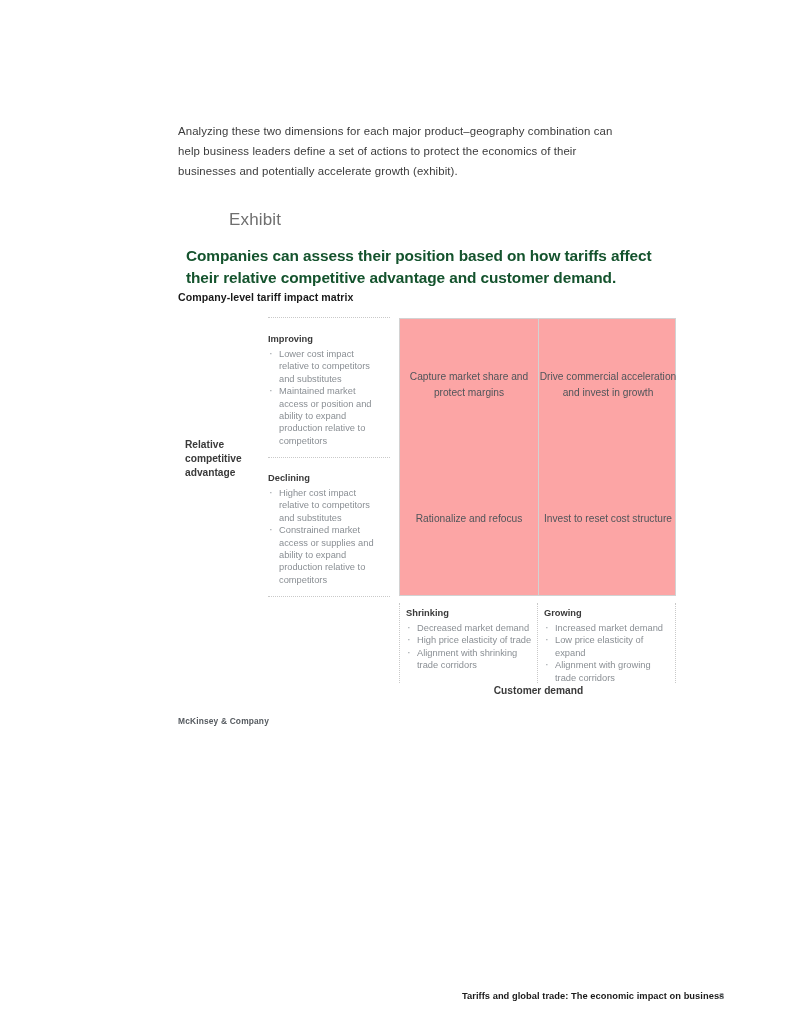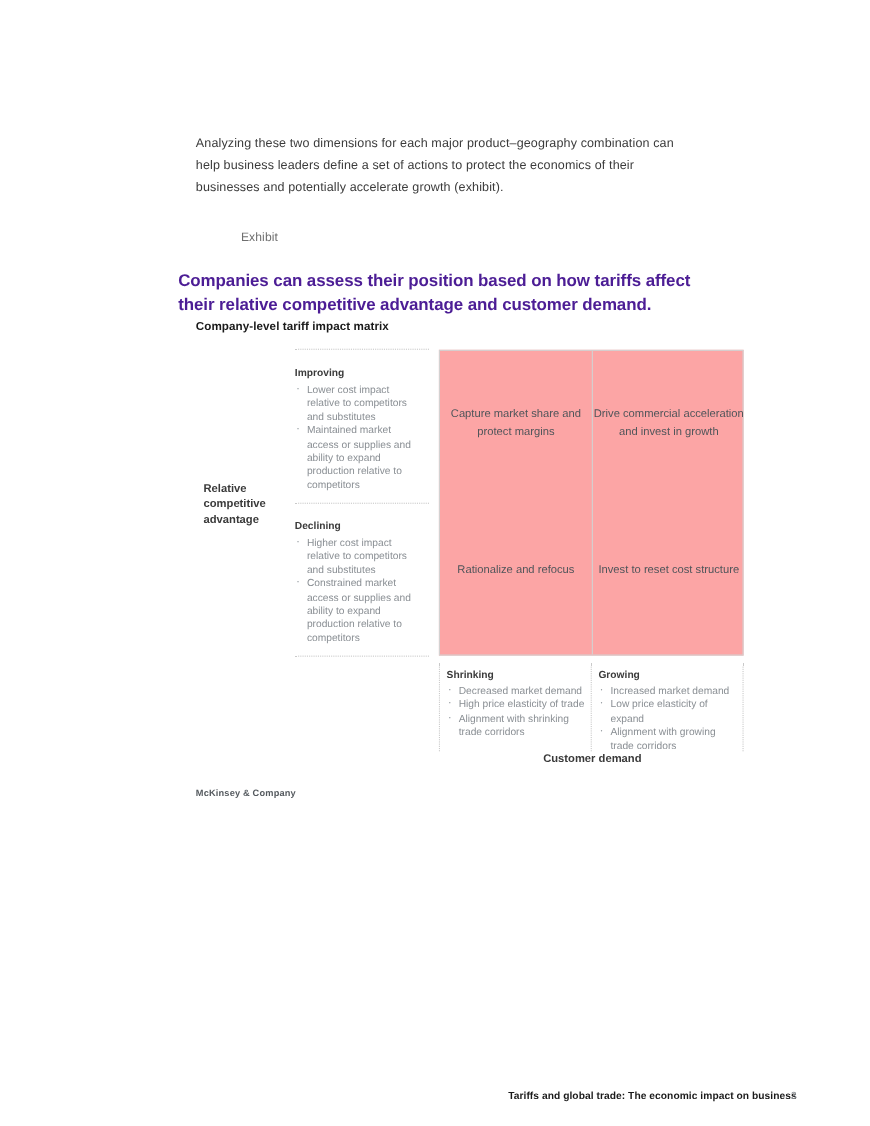--- a/index.html
+++ b/index.html
@@ -29,36 +29,36 @@
     width: 445px;
     font-size: 11.4px;
     line-height: 20px;
     color: #3b3b3b;
     letter-spacing: 0.01em;
   }
 
   
   .exhibit-label {
     position: absolute;
-    left: 178px;
+    left: 188px;
     top: 210px;
-    font-size: 11px;
+    font-size: 17px;
     color: #6f6f6f;
     letter-spacing: 0.01em;
     padding-left: 41px;
   }
   .exhibit-title {
     position: absolute;
-    left: 162px;
+    left: 186px;
     top: 232px;
     width: 500px;
     font-size: 15.4px;
     font-weight: bold;
     line-height: 22px;
-    color: #4c1d95;
+    color: #14532d;
     letter-spacing: -0.005em;
   }
   .chart-subtitle {
     position: absolute;
     left: 178px;
     top: 291px;
     font-size: 10.6px;
     font-weight: bold;
     color: #1a1a1a;
     letter-spacing: 0.005em;
@@ -240,21 +240,21 @@
     <div class="dotted-v g-v-left"></div>
     <div class="dotted-v g-v-mid"></div>
     <div class="dotted-v g-v-right"></div>
 
     <div class="y-axis-label">Relative competitive advantage</div>
 
     <div class="desc desc-improving">
       <h4>Improving</h4>
       <ul>
         <li>Lower cost impact relative to competitors and substitutes</li>
-        <li>Maintained market access or supplies and ability to expand production relative to competitors</li>
+        <li>Maintained market access or position and ability to expand production relative to competitors</li>
       </ul>
     </div>
 
     <div class="desc desc-declining">
       <h4>Declining</h4>
       <ul>
         <li>Higher cost impact relative to competitors and substitutes</li>
         <li>Constrained market access or supplies and ability to expand production relative to competitors</li>
       </ul>
     </div>

